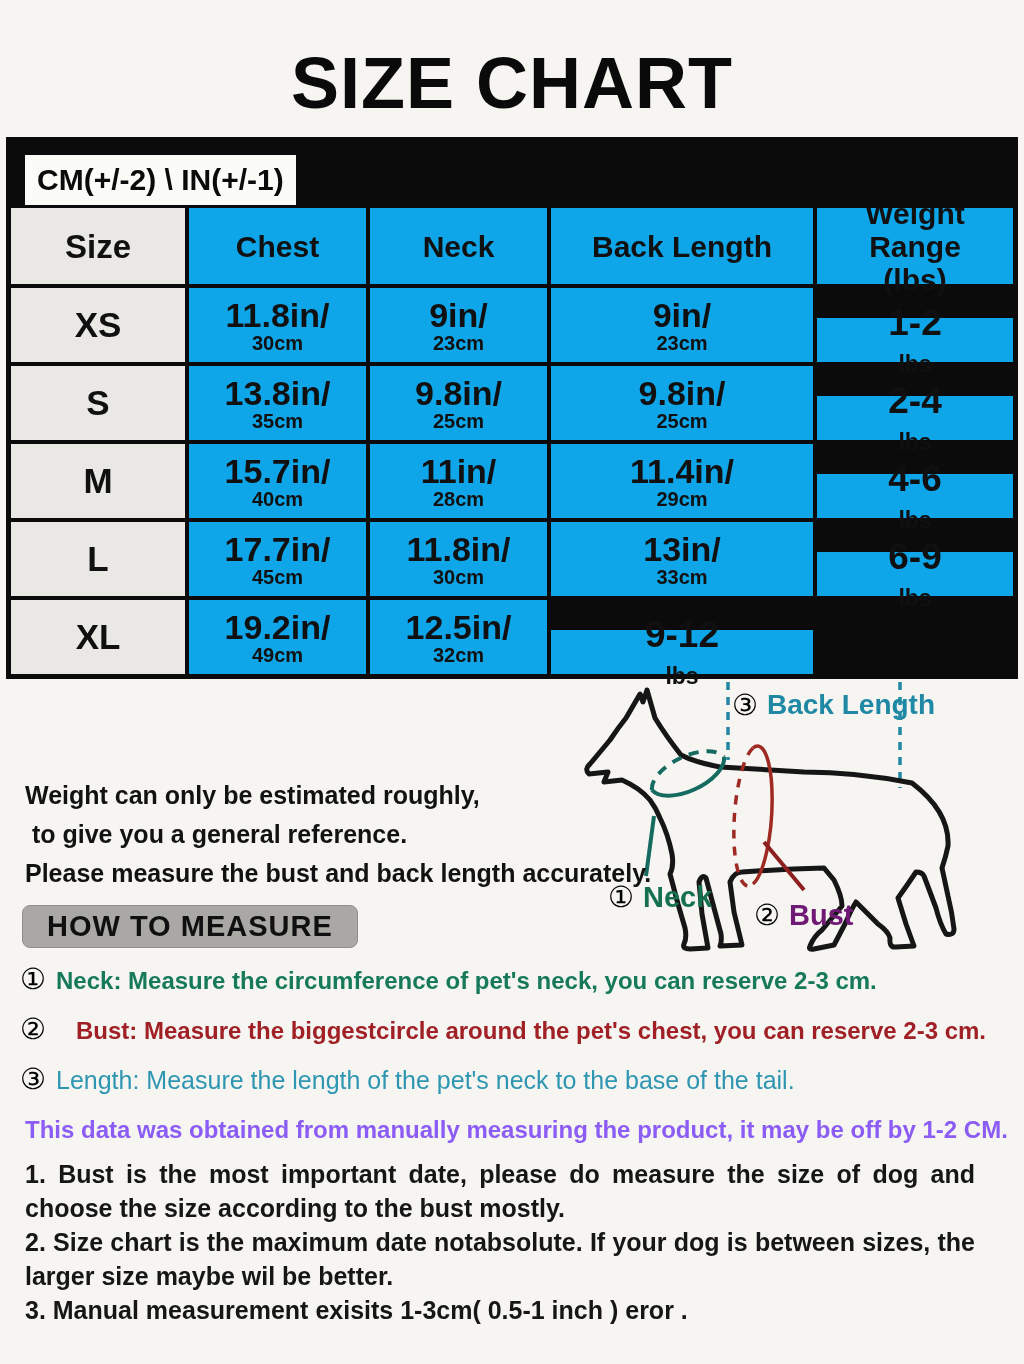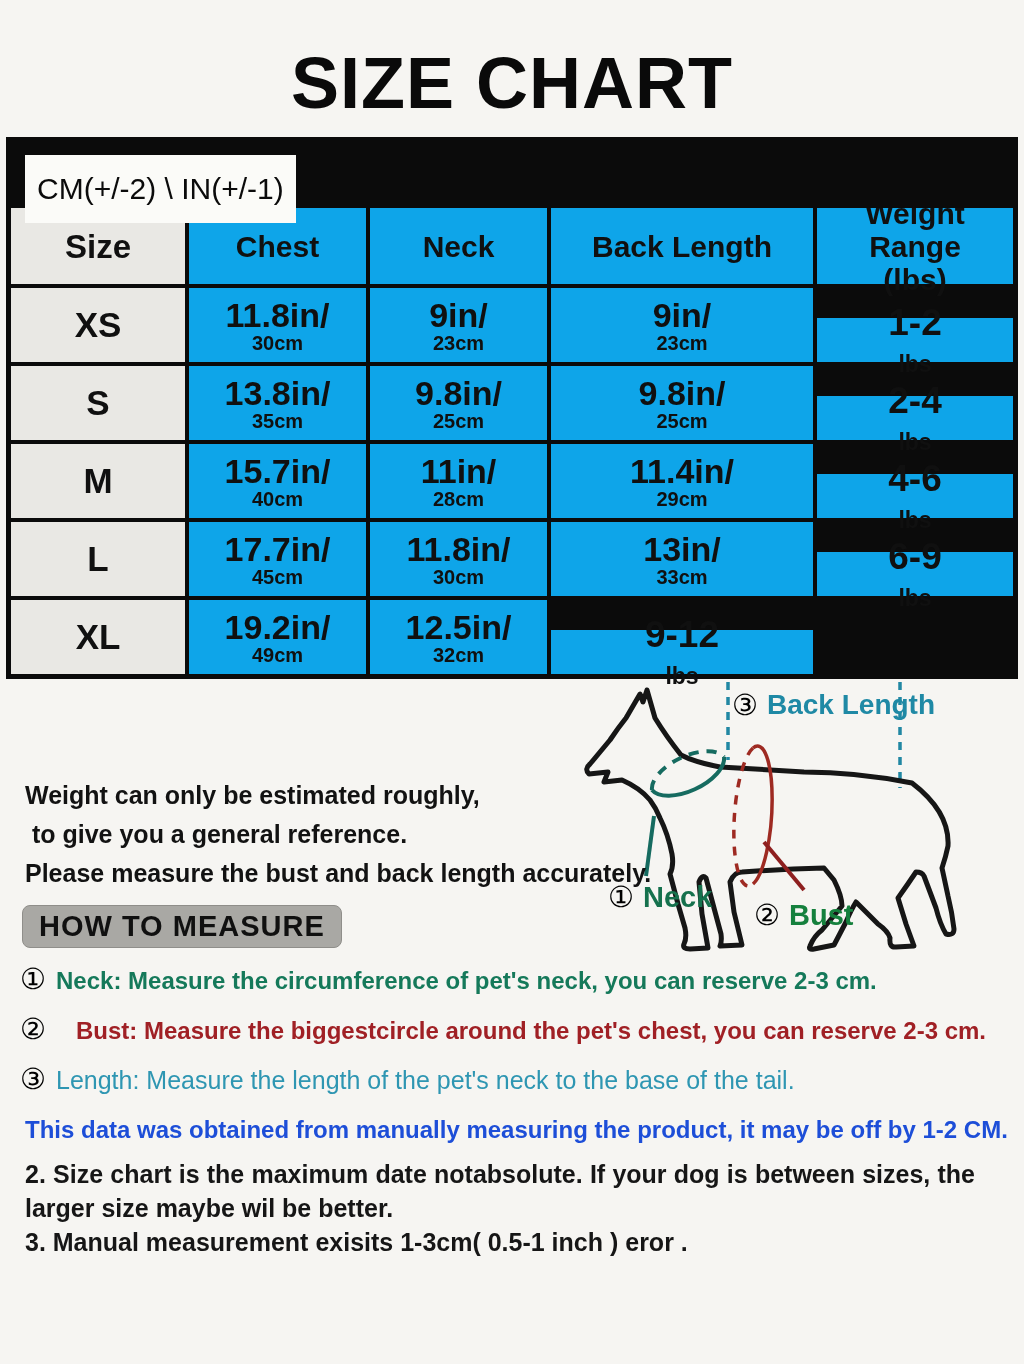--- a/index.html
+++ b/index.html
@@ -8,64 +8,64 @@
 
   
   .title{position:absolute;top:42px;left:0;width:100%;text-align:center;
          font-size:72px;font-weight:800;letter-spacing:1px;color:#0a0a0a;}
 
   
   .sizeTable{position:absolute;left:6px;top:137px;width:1012px;box-sizing:border-box;
              background:#0b0b0b;border:5px solid #0b0b0b;}
   .banner{position:relative;height:66px;background:#0b0b0b;}
   .unitBox{position:absolute;left:14px;top:13px;background:#fbfbf8;color:#0b0b0b;
-           padding:17px 12px;font-size:30px;font-weight:400;white-space:pre;}
+           padding:8px 12px;font-size:30px;font-weight:700;white-space:pre;}
   .tbl{display:grid;grid-template-columns:174px 177px 177px 262px 196px;
        grid-template-rows:76px 74px 74px 74px 74px 74px;gap:4px;background:#0b0b0b;}
   .c{background:#0ea5e9;display:flex;flex-direction:column;align-items:center;
      justify-content:center;color:#101010;}
   .sizecol{background:#e9e8e4;}
   .hd{font-size:30px;font-weight:700;line-height:33px;text-align:center;}
   .hd.sizecol{font-size:33px;}
   .sz{font-size:35px;font-weight:700;}
   .v{font-size:34px;font-weight:700;line-height:35px;}
   .u{font-size:20px;font-weight:700;line-height:20px;}
   .wt{flex-direction:column;align-items:center;gap:7px;margin-top:30px;}
   .wv{font-size:37px;font-weight:700;}
   .wu{font-size:23px;font-weight:700;}
 
   
   .weightNote{position:absolute;left:25px;top:776px;font-size:25px;font-weight:700;
               color:#121212;line-height:39px;white-space:pre;}
   .howTo{position:absolute;left:22px;top:905px;background:#a9a8a4;border:1px solid #8f8e8a;
-         border-radius:8px;padding:4px 16px;font-size:29px;font-weight:700;
+         border-radius:8px;padding:4px 24px;font-size:29px;font-weight:700;
          letter-spacing:1px;color:#101010;}
 
   
   .instr{position:absolute;left:20px;top:962px;width:1000px;}
   .instrItem{display:flex;align-items:baseline;gap:10px;margin-bottom:16px;white-space:nowrap;}
   .instrNum{font-size:29px;color:#000;}
   .i1{color:#15795a;font-weight:700;font-size:24px;}
   .i2{color:#a02025;font-weight:700;font-size:24px;margin-left:20px;}
   .i3{color:#2e96b2;font-weight:400;font-size:25px;}
 
   
-  .disclaimer{position:absolute;left:25px;top:1116px;font-size:24px;font-weight:700;color:#1d4ed8;}
+  .disclaimer{position:absolute;left:25px;top:1116px;font-size:24px;font-weight:700;color:#8b5cf6;}
   .footnotes{position:absolute;left:25px;top:1157px;width:950px;font-size:25px;font-weight:700;
              color:#161616;line-height:34px;text-align:justify;}
   .footnotes p{margin:0;}
 
   
   .diagram{position:absolute;left:556px;top:676px;width:464px;height:296px;}
   .diagram svg{position:absolute;left:0;top:0;}
   .dlabel{position:absolute;display:flex;align-items:center;gap:9px;white-space:nowrap;}
   .dnum{font-size:29px;color:#000;font-weight:400;}
   .backlenTxt{color:#1f89a5;font-size:28px;font-weight:700;}
   .neckTxt{color:#15714d;font-size:29px;font-weight:700;}
-  .bustTxt{color:#15803d;font-size:29px;font-weight:700;}
+  .bustTxt{color:#701a75;font-size:29px;font-weight:700;}
   .backlen{left:176px;top:12px;}
   .neckl{left:52px;top:204px;}
   .bustl{left:198px;top:222px;}
 </style>
 </head>
 <body>
 
 <div id="canvas">
 
   <div class="title">SIZE CHART</div>
@@ -229,17 +229,18 @@
     </div>
     <div class="instrItem">
       <span class="instrNum">③</span>
       <span class="i3">Length: Measure the length of the pet's neck to the base of the tail.</span>
     </div>
   </div>
 
   <div class="disclaimer">This data was obtained from manually measuring the product, it may be off by 1-2 CM.</div>
 
   <div class="footnotes">
+    <p>1. Bust is the most important date, please do measure the size of dog and choose the size according to the bust mostly.</p>
     <p>2. Size chart is the maximum date notabsolute. If your dog is between sizes, the larger size maybe wil be better.</p>
     <p>3. Manual measurement exisits 1-3cm( 0.5-1 inch ) eror .</p>
   </div>
 
 </div>
 
 </body></html>

